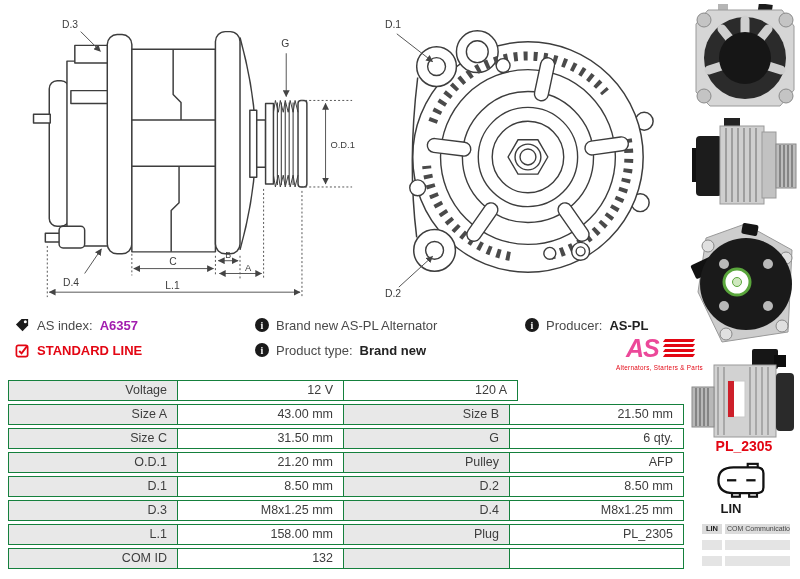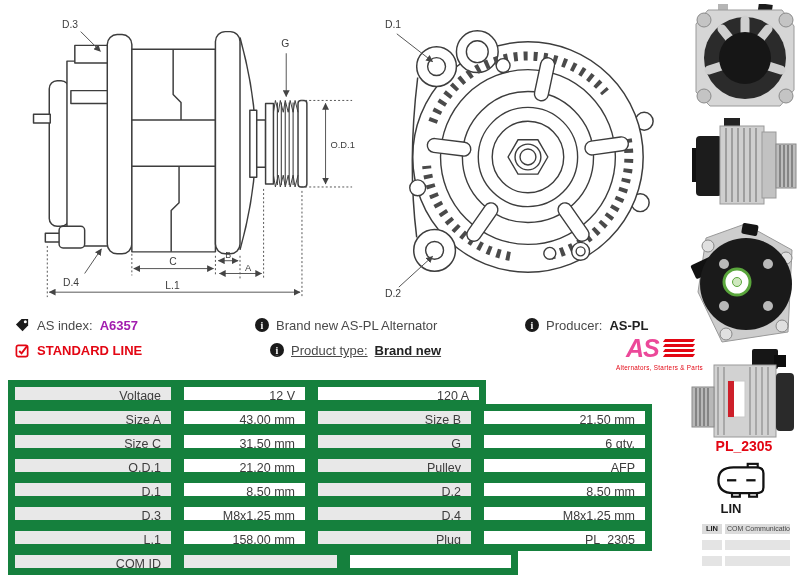--- a/index.html
+++ b/index.html
@@ -46,27 +46,27 @@
              color:#ec4899; letter-spacing:-1px; position:absolute; left:14px; top:0; }
   .as-stripes { position:absolute; left:52px; top:3px; }
   .as-stripes div { height:3px; background:#e30613; transform:skewX(-35deg); margin-bottom:2px; }
   .s1{width:30px;} .s2{width:30px;} .s3{width:30px;} .s4{width:30px;}
   .as-tagline { font-size:6.3px; color:#e30613; letter-spacing:0.3px; margin-top:2px;
                 text-align:center; white-space:nowrap; }
 
   
   .spec-table { position:absolute; left:8px; top:380px; width:678px; }
   .spec-row { display:flex; height:21px; margin-bottom:3px; }
-  .spec-cell { border:7px solid #15803d; box-sizing:border-box; font-size:12.5px;
+  .spec-cell { border:1px solid #15803d; box-sizing:border-box; font-size:12.5px;
                color:#3d3d3d; text-align:right; padding:0 10px 13px 4px; line-height:19px;
                overflow:hidden; white-space:nowrap; }
   .spec-cell + .spec-cell { margin-left:-1px; }
   .lbl { background:#e8e8e8; }
   .val { background:#fff; }
-  .c1 { width:170px; } .c2 { width:135px; } .c3 { width:167px; } .c4 { width:175px; }
+  .c1 { width:170px; } .c2 { width:167px; } .c3 { width:167px; } .c4 { width:175px; }
 </style>
 </head>
 <body>
 
 <div class="page">
 
   <div class="diagram-side">
     <svg width="352" height="300" viewBox="0 0 358 305">
       <defs>
         <marker id="arr" viewBox="0 0 6 6" markerWidth="7" markerHeight="7" refX="5.5" refY="3" orient="auto-start-reverse">
@@ -318,21 +318,21 @@
       <path d="M4.5,8.5 L7,11 L13,3" stroke="#e30613" stroke-width="2" fill="none"></path>
     </svg>
     <span class="std-line">STANDARD LINE</span>
   </div>
 
   <div class="meta-line" style="left:255px; top:318px;">
     <span class="info-icon"></span>
     <span>Brand new AS-PL Alternator</span>
   </div>
 
-  <div class="meta-line" style="left:270px; top:343px;text-decoration:underline;">
+  <div class="meta-line" style="left:255px; top:343px;">
     <span class="info-icon"></span>
     <span>Product type:</span>
     <span class="bold">Brand new</span>
   </div>
 
   <div class="meta-line" style="left:525px; top:318px;">
     <span class="info-icon"></span>
     <span>Producer:</span>
     <span class="bold">AS-PL</span>
   </div>
@@ -387,18 +387,19 @@
       <div class="spec-cell val c4">M8x1.25 mm</div>
     </div>
     <div class="spec-row">
       <div class="spec-cell lbl c1">L.1</div>
       <div class="spec-cell val c2">158.00 mm</div>
       <div class="spec-cell lbl c3">Plug</div>
       <div class="spec-cell val c4">PL_2305</div>
     </div>
     <div class="spec-row">
       <div class="spec-cell lbl c1">COM ID</div>
+      <div class="spec-cell val c2">132</div>
       <div class="spec-cell lbl c3"></div>
       <div class="spec-cell val c4"></div>
     </div>
   </div>
 
 </div>
 
 </body></html>

